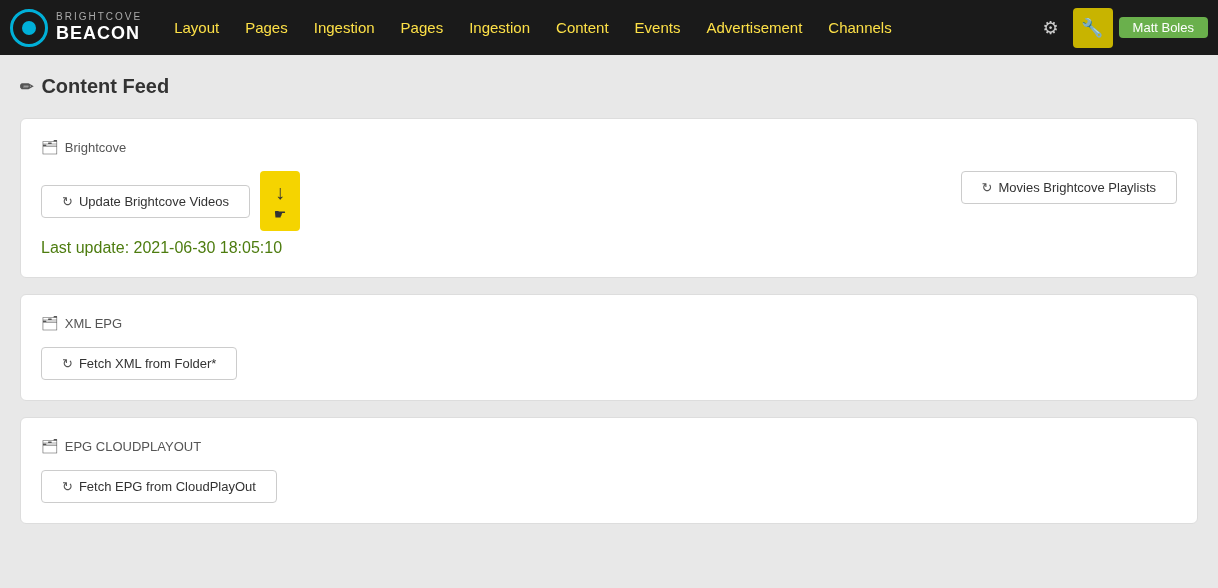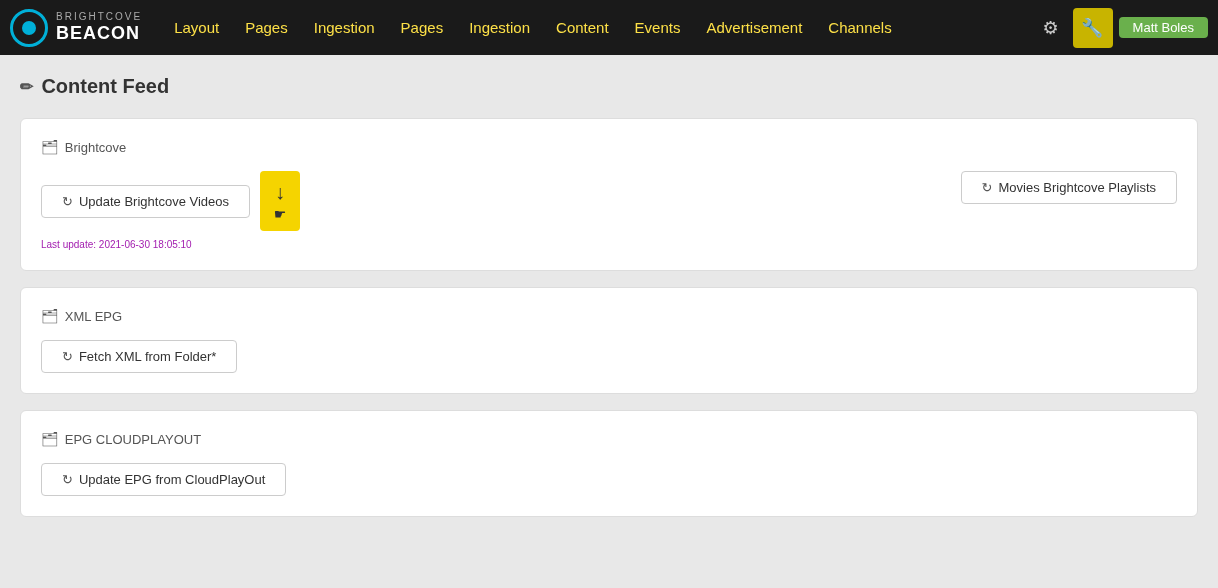--- a/index.html
+++ b/index.html
@@ -196,22 +196,22 @@
       font-size: 20px;
       color: #333;
       position: relative;
     }
     .yellow-btn .cursor-indicator {
       font-size: 14px;
       margin-top: 2px;
     }
 
     .last-update {
-      font-size: 10px;
-      color: #a21caf;
+      font-size: 16px;
+      color: #4d7c0f;
       margin-top: 8px;
     }
   </style>
 </head>
 <body>
 
 <nav class="top-nav">
   <div class="logo-area">
     <div class="logo-circle">
       <div class="logo-inner"></div>
@@ -293,19 +293,19 @@
     </div>
 
     <div class="section-card">
       <div class="section-label">
         <span class="folder-icon">🗂</span>
         <span>EPG CLOUDPLAYOUT</span>
       </div>
       <div class="btn-row">
         <button class="action-btn">
           <span class="refresh-icon">↻</span>
-          <span>Update EPG from CloudPlayOut</span>
+          <span>Fetch EPG from CloudPlayOut</span>
         </button>
       </div>
     </div>
 
   </main>
 </div>
 
 </body></html>

